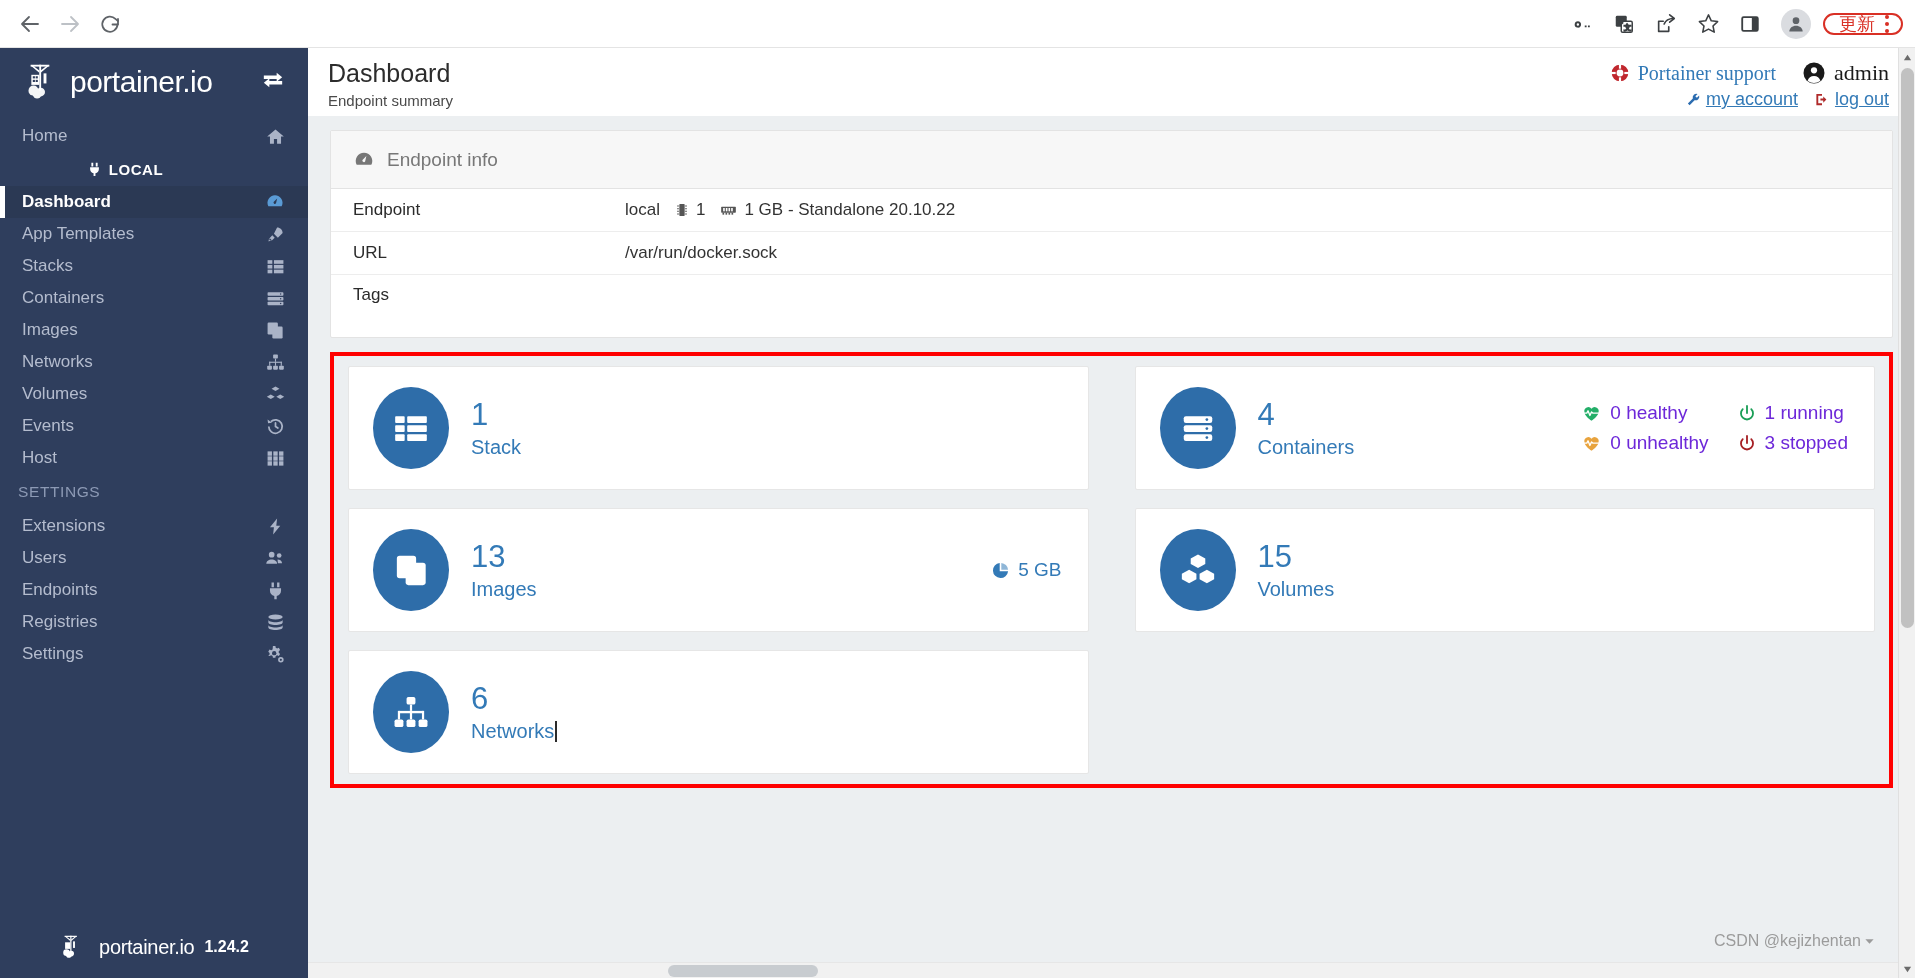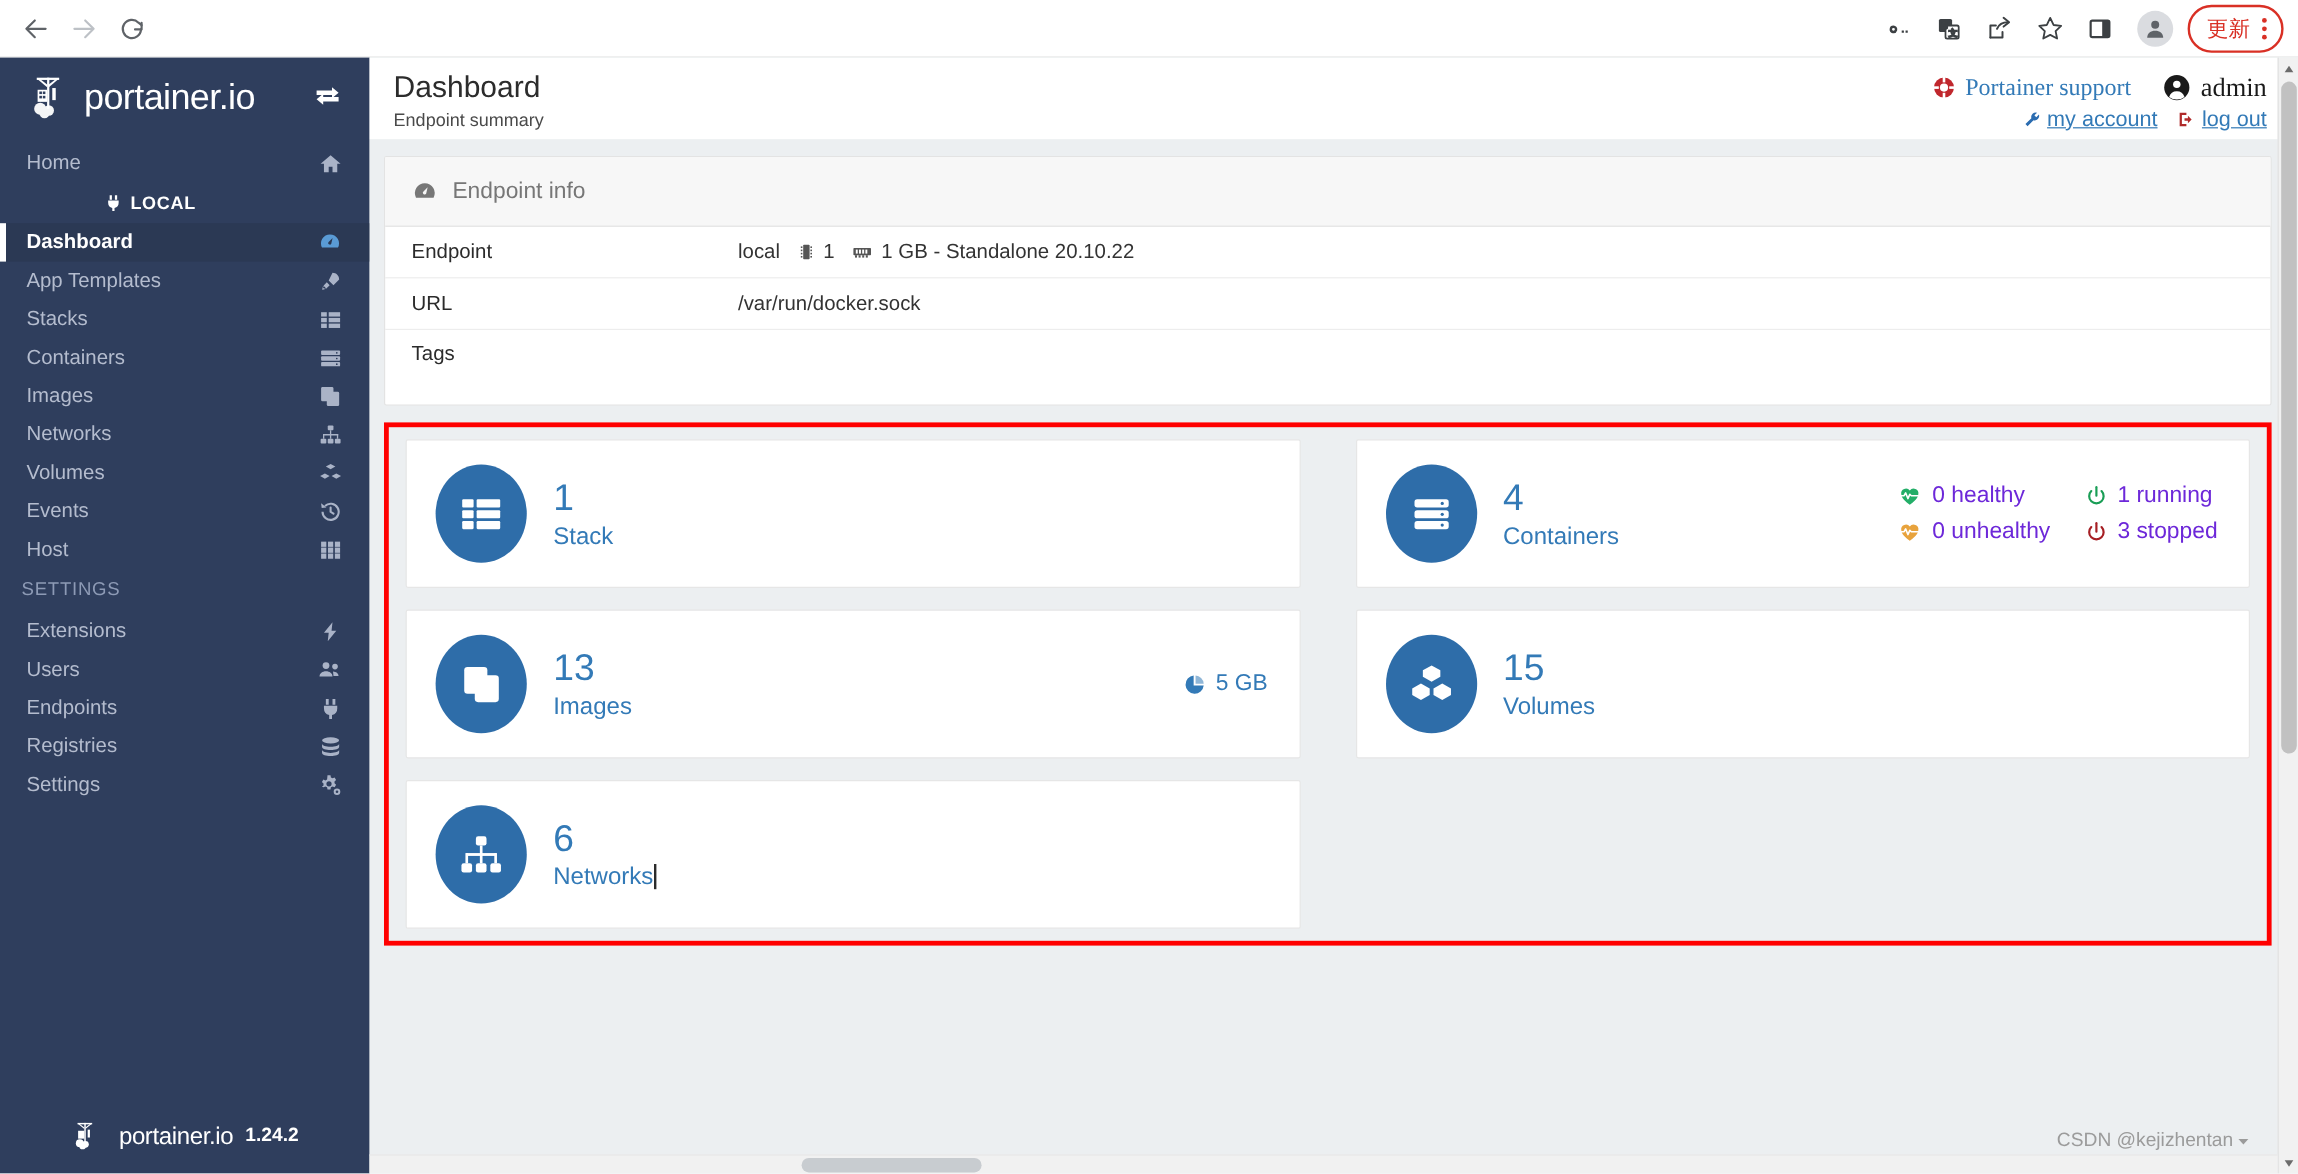--- a/index.html
+++ b/index.html
@@ -68,21 +68,21 @@
     width: 30px; height: 30px; border-radius: 50%;
     background: #dadce0;
     display: flex; align-items: center; justify-content: center;
     color: #5f6368;
     margin: 0 8px;
   }
   #update-pill {
     display: flex; align-items: center; gap: 4px;
     border: 2px solid #d93025;
     border-radius: 20px;
-    height: 40px;
+    height: 22px;
     padding: 0 6px 0 14px;
     color: #d93025;
     font-size: 18px;
     white-space: nowrap;
   }
   .kebab { display: flex; flex-direction: column; gap: 3px; padding: 0 6px; }
   .kebab span { width: 4px; height: 4px; border-radius: 50%; background: #d93025; display:block; }
 
   
   #app {
@@ -194,21 +194,21 @@
     color: #337ab7; font-size: 20px;
   }
   #admin-chip { display: flex; align-items: center; gap: 8px; font-size: 22px; color: #1a1a1a; }
   #user-row-bottom { display: flex; align-items: center; gap: 16px; }
   .mini-link {
     display: flex; align-items: center; gap: 5px;
     color: #337ab7; font-size: 18px;
     text-decoration: underline;
   }
 
-  #content-body { padding: 14px 22px 0 12px; position: relative; }
+  #content-body { padding: 14px 22px 0 22px; position: relative; }
 
   .panel {
     background: #ffffff;
     border: 1px solid #e3e3e3;
     border-radius: 2px;
   }
   .panel-head {
     background: #f7f7f7;
     border-bottom: 1px solid #e3e3e3;
     height: 58px;
@@ -303,21 +303,21 @@
     position: absolute; left: 308px; bottom: 0;
     height: 16px; right: 17px;
     background: #f1f1f1; border-top: 1px solid #e6e6e6;
   }
   #hscroll-thumb {
     position: absolute; left: 360px; top: 2px;
     width: 150px; height: 12px;
     background: #c8ccd0; border-radius: 6px;
   }
   #watermark {
-    position: absolute; right: 40px; bottom: 18px;
+    position: absolute; right: 40px; bottom: 28px;
     color: #9b9b9b; font-size: 16px;
     display: flex; align-items: center; gap: 3px;
   }
 </style>
 </head>
 <body>
 
 <div id="browser-chrome">
   <div class="nav-btn">
     <svg width="24" height="24" viewBox="0 0 24 24" fill="none" stroke="currentColor" stroke-width="1.8" stroke-linecap="round" stroke-linejoin="round">

